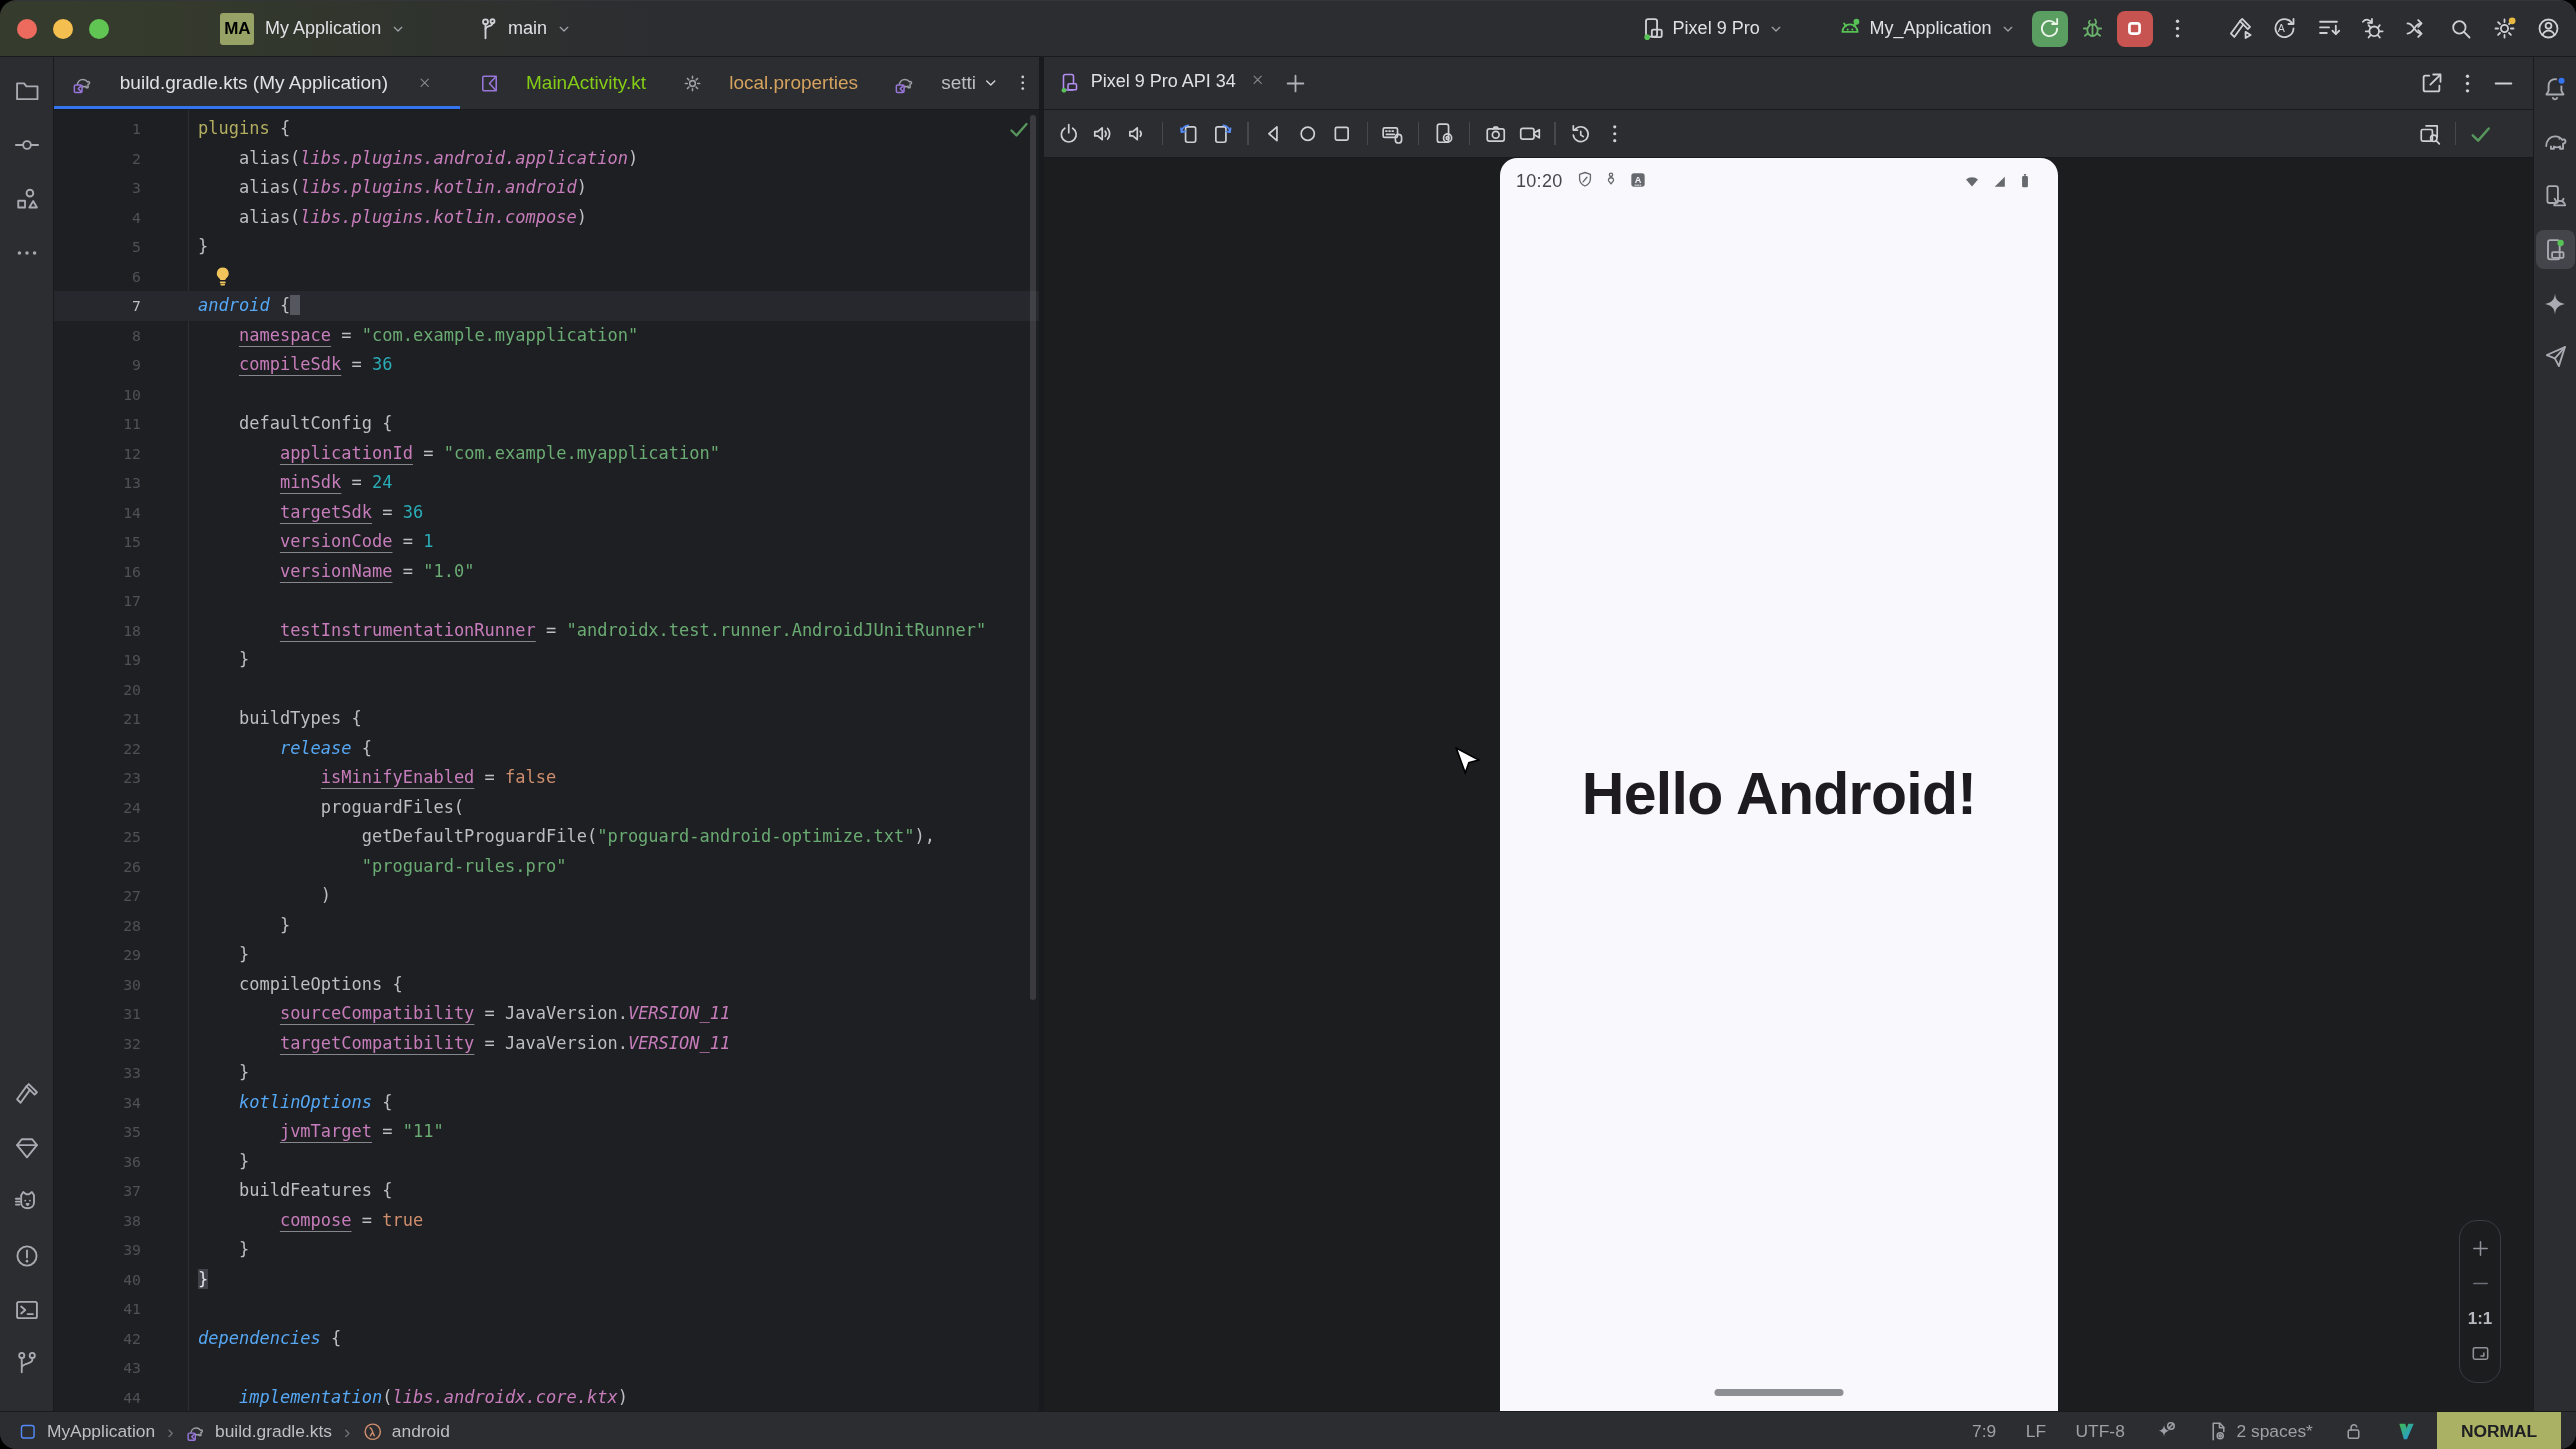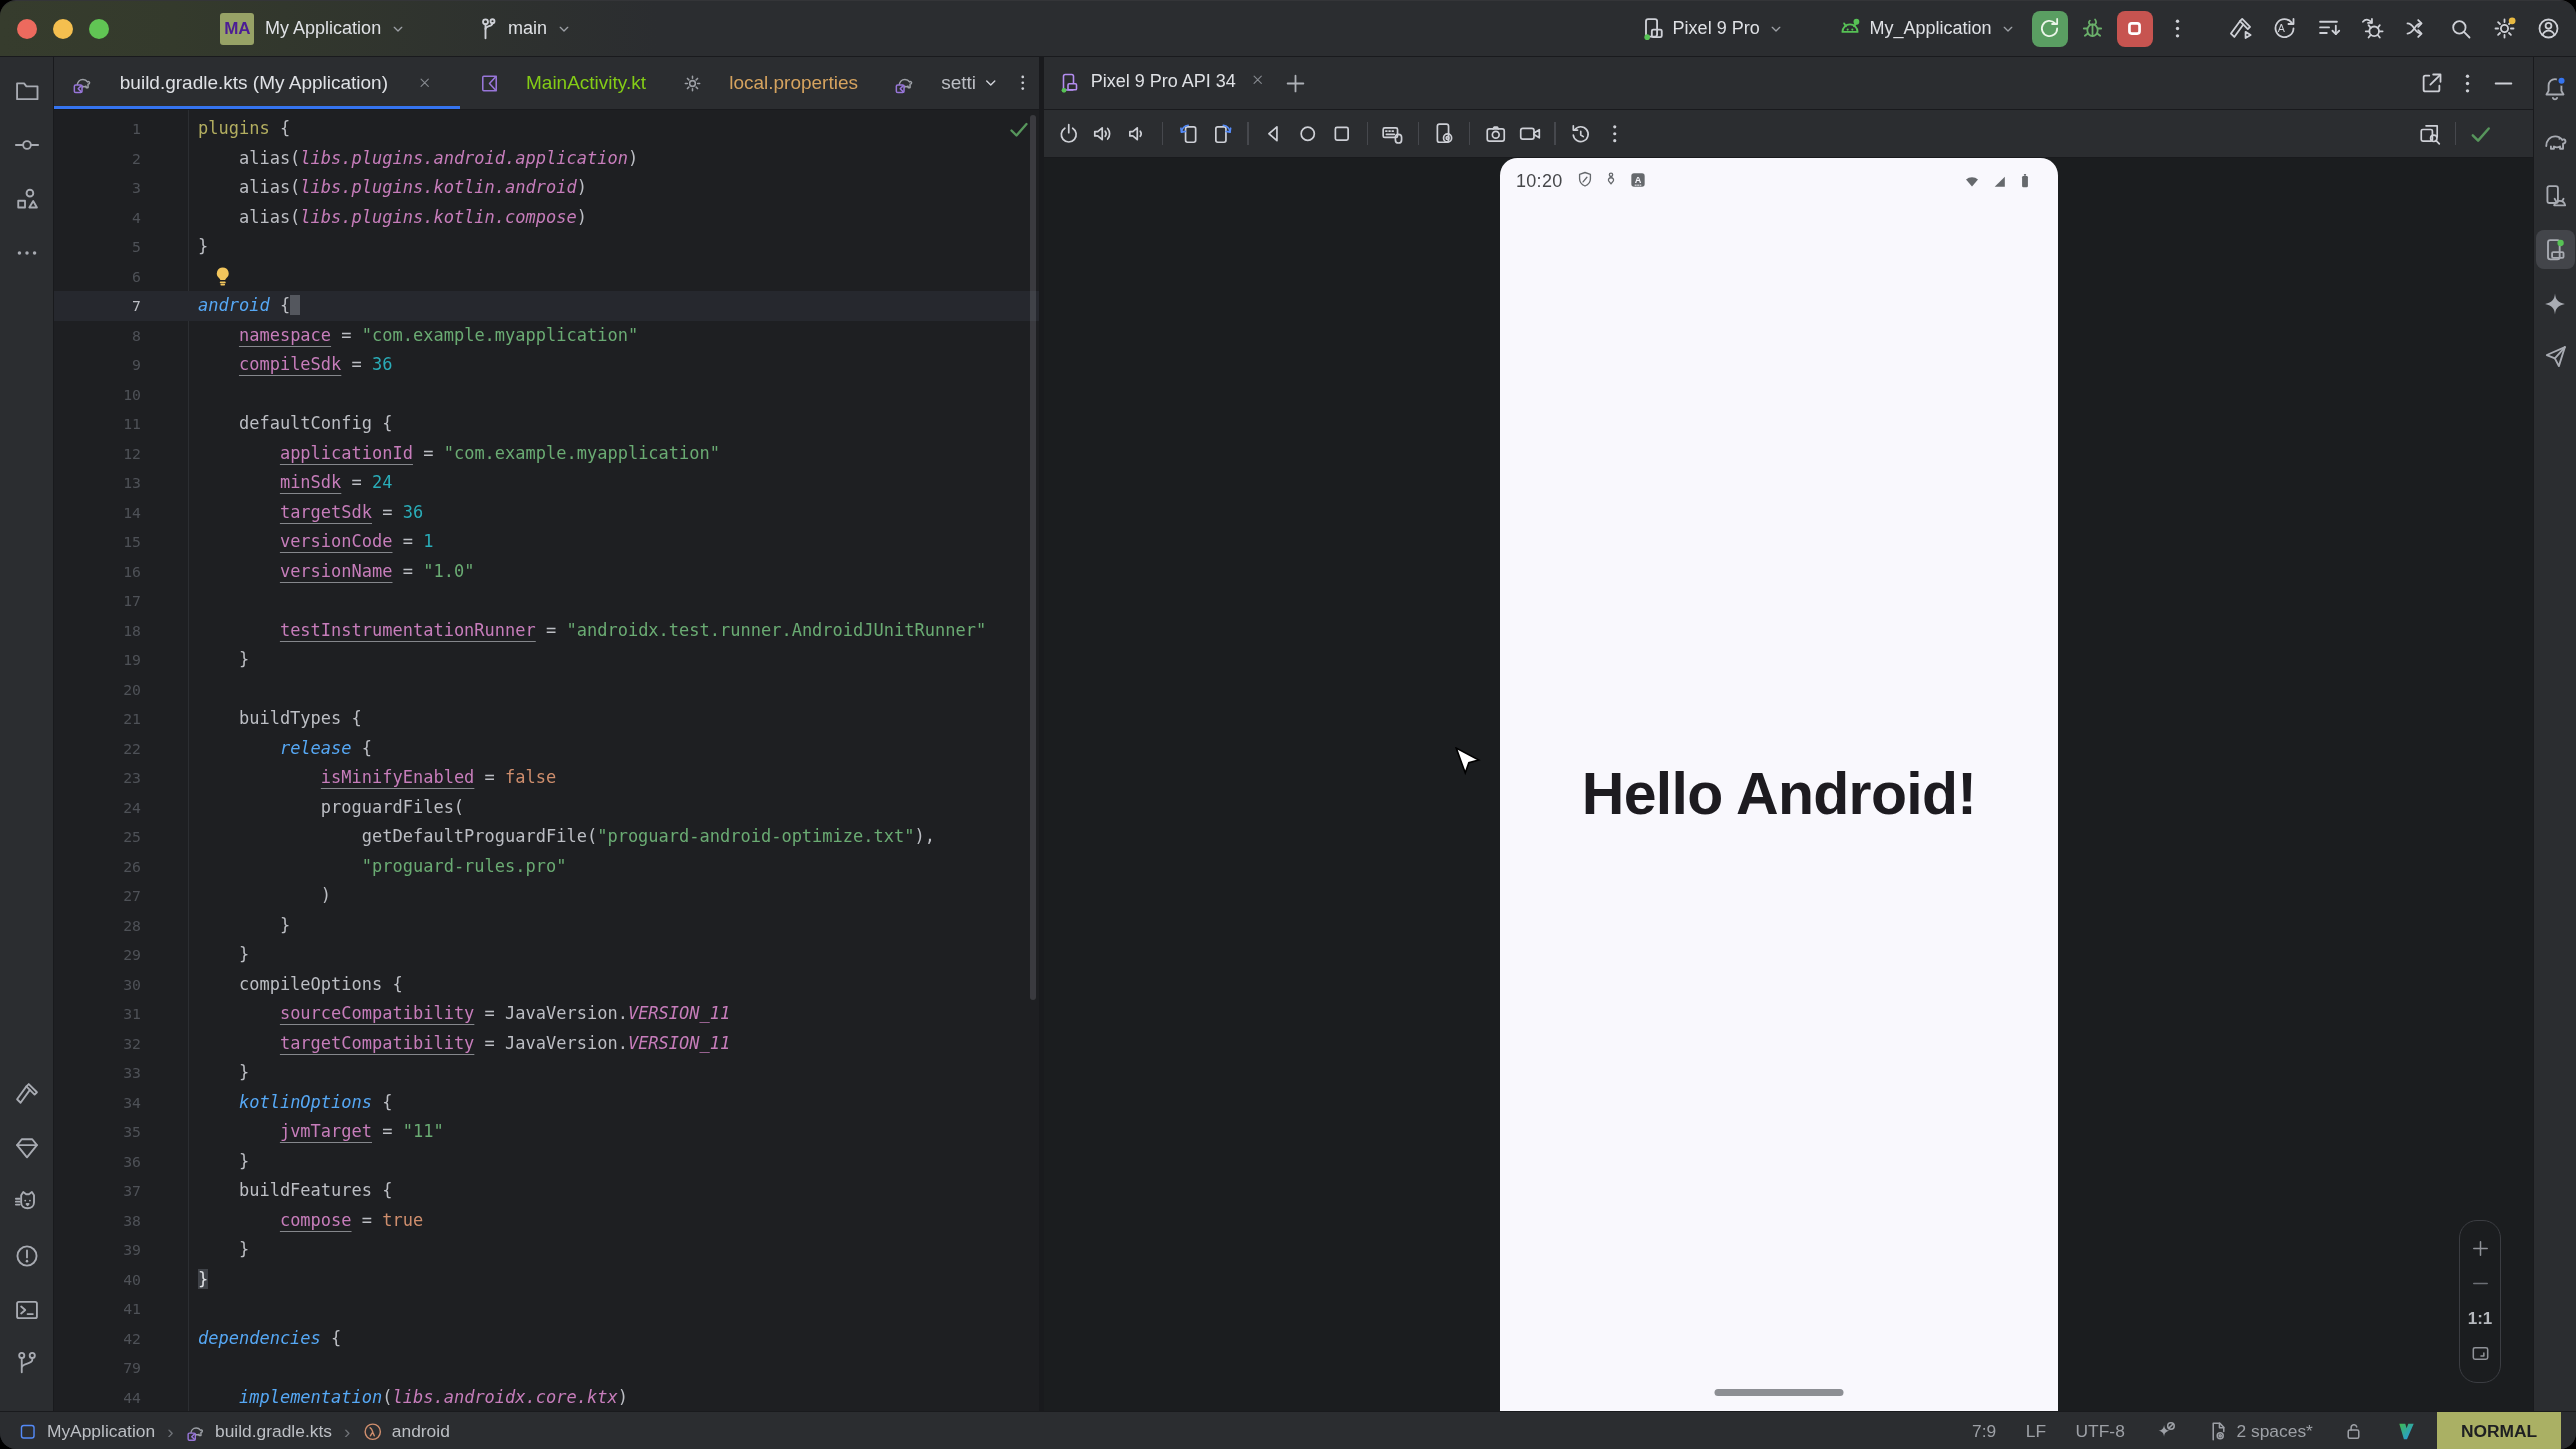--- a/index.html
+++ b/index.html
@@ -3,21 +3,21 @@
 <meta charset="utf-8">
 <style>
   html,body{margin:0;padding:0;background:#000;}
   body{width:2576px;height:1449px;font-family:"Liberation Sans",sans-serif;-webkit-font-smoothing:antialiased;}
   .window{position:relative;width:2576px;height:1449px;border-radius:16px;overflow:hidden;background:#1e1f22;color:#dfe1e5;border-top:1.3px solid rgba(255,255,255,.10);box-sizing:border-box;}
   
   .titlebar{height:55px;display:flex;align-items:center;background:linear-gradient(90deg,#363c2d 0px,#343a2c 174px,#2b2d30 657px,#2b2d30 100%);border-bottom:1.3px solid #191a1d;}
   .lights{display:flex;gap:16px;padding:0 24px 0 17.4px;}
   .light{width:20px;height:20px;border-radius:50%;}
   .light.red{background:#ed6a5e}.light.yellow{background:#f4bf4f}.light.green{background:#61c554}
-  .proj-badge{width:34px;height:32px;border-radius:3px;background:#97a266;color:#4c1d95;font-size:17px;font-weight:bold;display:flex;align-items:center;justify-content:center;margin:0 10.7px 0 87px;}
+  .proj-badge{width:34px;height:32px;border-radius:3px;background:#97a266;color:#000000;font-size:17px;font-weight:bold;display:flex;align-items:center;justify-content:center;margin:0 10.7px 0 87px;}
   .tb-label{font-size:18px;color:#dfe1e5;}
   .chev{color:#9da0a6;margin:0 6.7px;}
   .chev svg{width:20px;height:20px;}
   .tb-group{display:flex;align-items:center;}
   .branch-group{margin-left:60px;}
   .tb-right{margin-left:auto;display:flex;align-items:center;padding-right:9.4px;}
   .icon-btn{width:36px;height:36px;border-radius:8px;display:flex;align-items:center;justify-content:center;color:#ced0d6;flex:none;}
   .icon-btn svg{width:27px;height:27px;}
   .run-btn{background:#5a9e62;color:#eaf5e8;margin:0 6.7px;}
   .stop-btn{background:#c75450;color:#fff;margin:0 6.7px;}
@@ -625,21 +625,21 @@
             </div>
             <div class="cl">
               <span class="ln">41</span>
               <pre></pre>
             </div>
             <div class="cl">
               <span class="ln">42</span>
               <pre><span class="t-e">dependencies</span><span class="t-p"> {</span></pre>
             </div>
             <div class="cl">
-              <span class="ln">79</span>
+              <span class="ln">43</span>
               <pre></pre>
             </div>
             <div class="cl">
               <span class="ln">44</span>
               <pre><span class="t-p">    </span><span class="t-e">implementation</span><span class="t-p">(</span><span class="t-r">libs.androidx.core.ktx</span><span class="t-p">)</span></pre>
             </div>
           </div>
         <div class="insp"><span class="ic">
               <svg viewBox="0 0 24 24" fill="none" stroke="currentColor" stroke-width="1.6" stroke-linecap="round" stroke-linejoin="round">
                 <path d="M4.5 13.5L9.5 18.5L19.5 7" stroke-width="2.3"></path>

